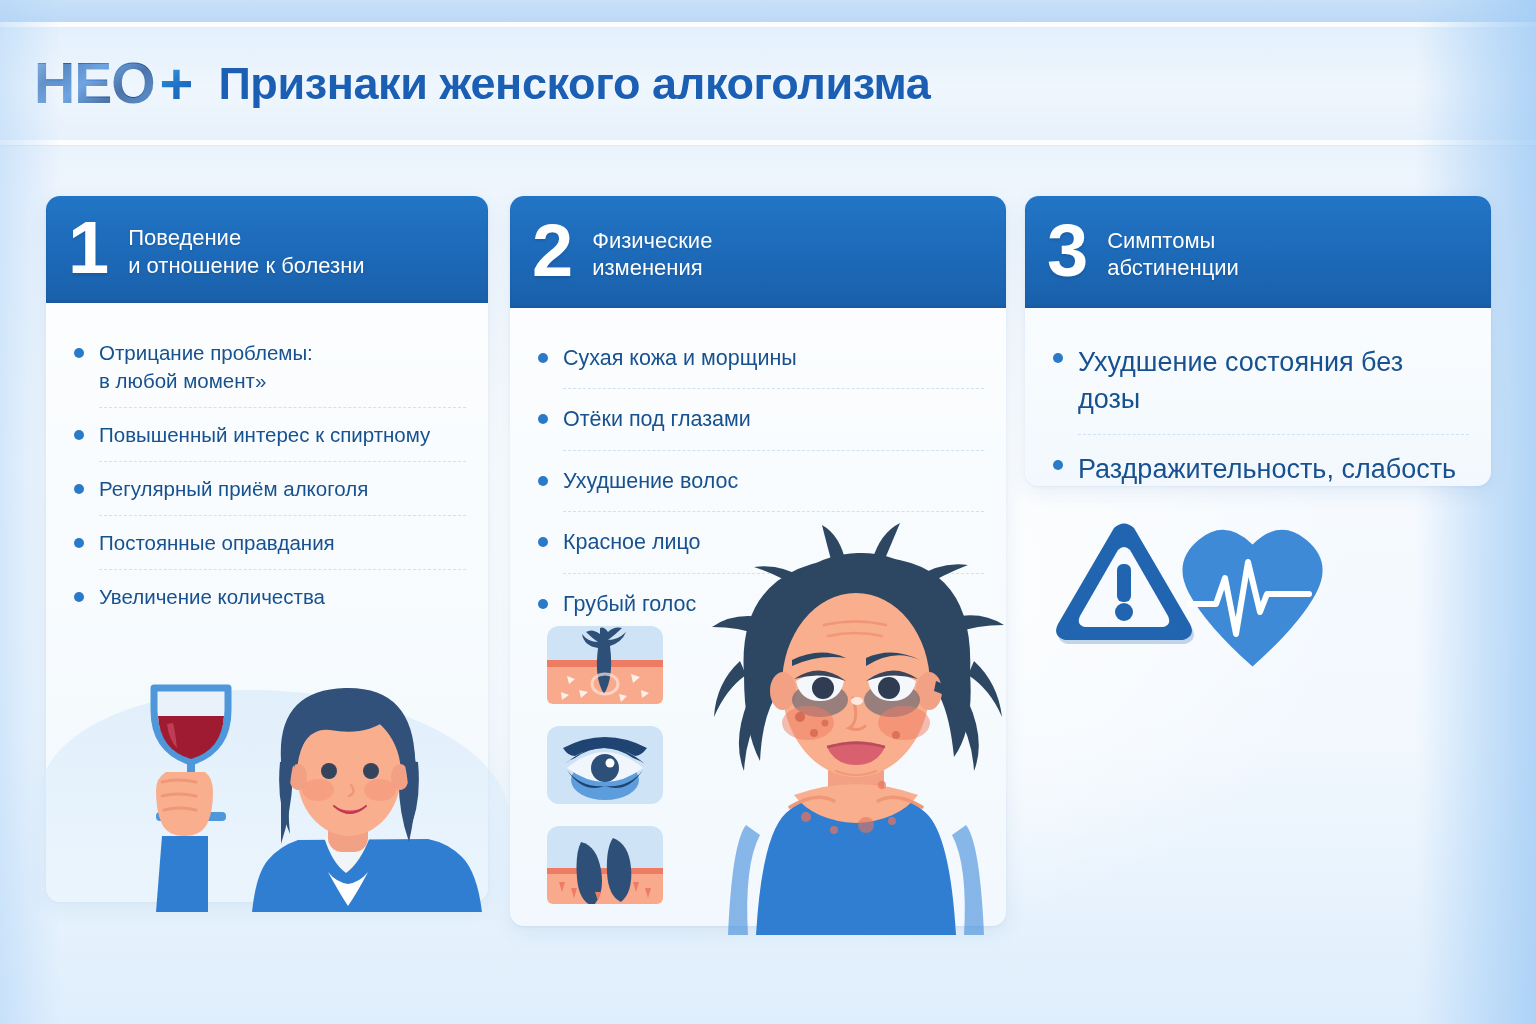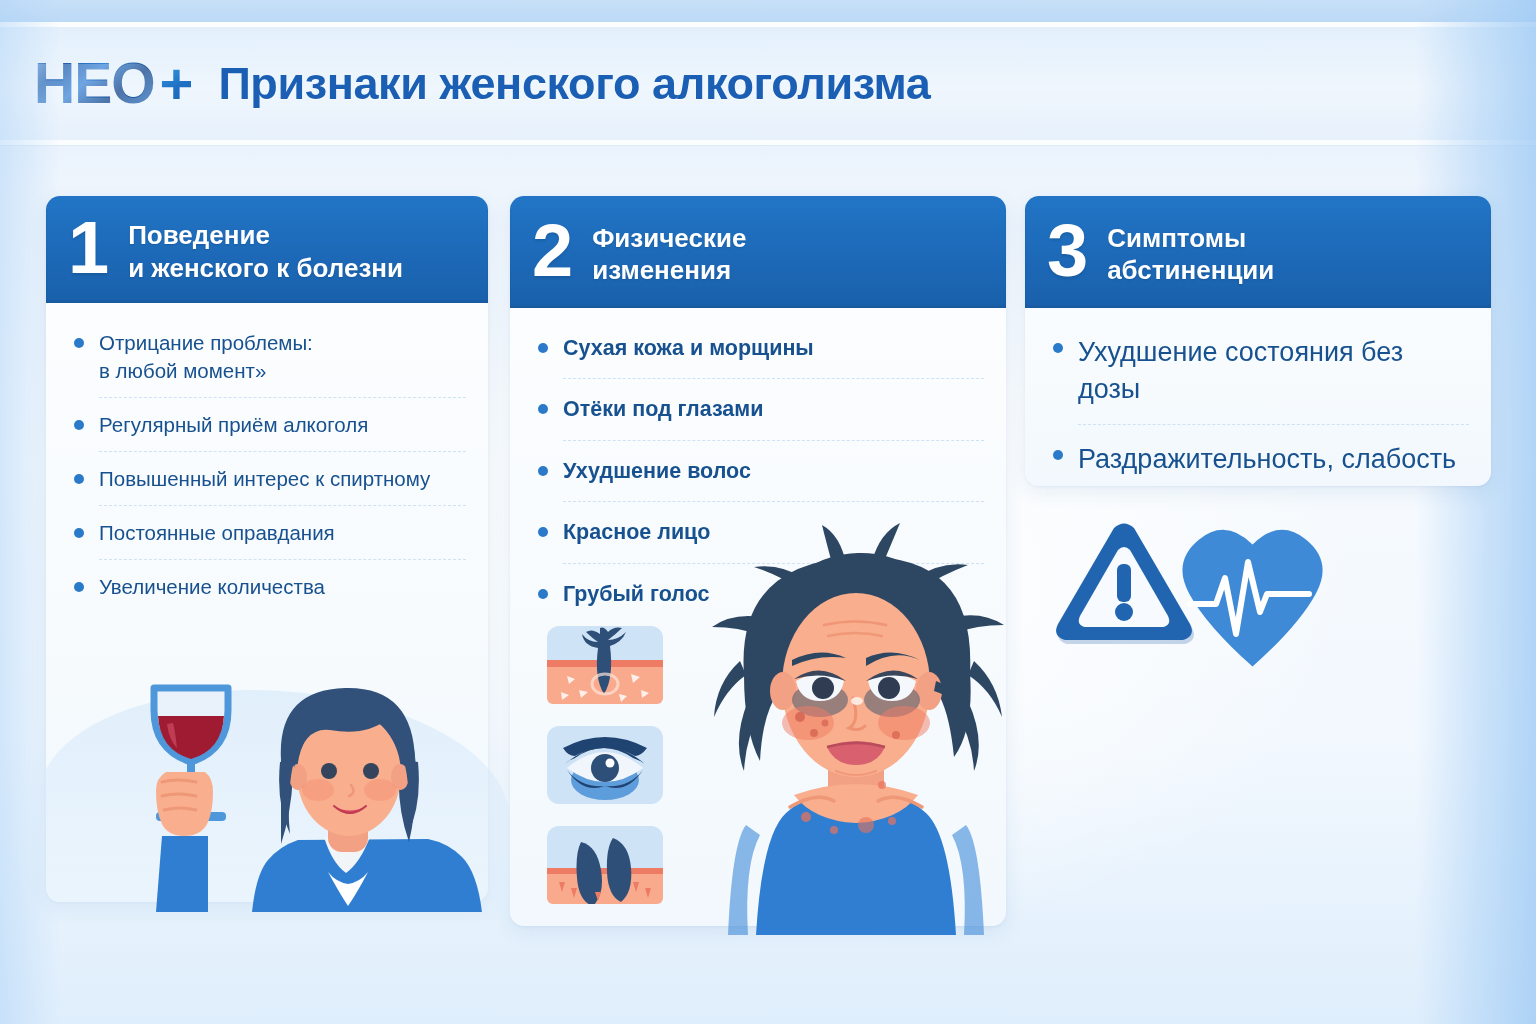--- a/index.html
+++ b/index.html
@@ -149,31 +149,32 @@
     font-size: 74px;
     font-weight: bold;
     color: #ffffff;
     line-height: 0.84;
     margin-right: 19px;
     text-shadow: 0 2px 3px rgba(0,0,0,0.12);
     flex: 0 0 auto;
   }
   .card-head-title {
     color: #ffffff;
-    font-size: 26px;
-    font-weight: bold;
+    font-size: 22px;
+    font-weight: normal;
     line-height: 1.25;
     text-shadow: 0 1px 2px rgba(0,0,0,0.14);
     margin-top: 6px;
   }
   .card-head-title .l2 { display: block; }
 
   .card-body {
     padding: 26px 22px 20px 26px;
     position: relative;
+    margin-top: 10px;
   }
 
   ul.bullets { list-style: none; }
   ul.bullets li {
     position: relative;
     padding-left: 27px;
     color: #17518f;
     line-height: 1.37;
   }
   ul.bullets li .dot {
@@ -190,21 +191,21 @@
     border-top: 1.5px dashed #cfe2f3;
   }
   ul.bullets li:last-child .divider { display: none; }
   ul.bullets li + li { margin-top: 13px; }
 
   
   .card-1 ul.bullets li { font-size: 20.5px; font-weight: normal; }
   .card-1 ul.bullets li .lines span { display: block; }
 
   
-  .card-2 ul.bullets li { font-size: 21.5px; font-weight: bold; color: #17518f; }
+  .card-2 ul.bullets li { font-size: 21.5px; font-weight: normal; color: #17518f; }
   .card-2 ul.bullets li + li { margin-top: 16px; }
   .card-2 ul.bullets li .divider { margin-top: 15px; }
 
   
   .card-3 ul.bullets li { font-size: 27px; font-weight: normal; }
   .card-3 ul.bullets li + li { margin-top: 16px; }
   .card-3 ul.bullets li .divider { margin-top: 16px; }
 
   
   .illus {
@@ -247,41 +248,41 @@
   <div class="edge-band-left"></div>
   <div class="edge-band-right"></div>
 
   <div class="soft-curve"></div>
 
   <div class="card card-1">
     <div class="card-head">
       <div class="card-num">1</div>
       <div class="card-head-title">
         <span class="l1">Поведение</span>
-        <span class="l2">и женского к болезни</span>
+        <span class="l2">и отношение к болезни</span>
       </div>
     </div>
     <div class="card-body">
       <ul class="bullets">
         <li>
           <span class="dot"></span>
           <span class="lines">
             <span>Отрицание проблемы:</span>
             <span>в любой момент»</span>
           </span>
           <span class="divider"></span>
         </li>
         <li>
           <span class="dot"></span>
+          <span class="lines"><span>Повышенный интерес к спиртному</span></span>
+          <span class="divider"></span>
+        </li>
+        <li>
+          <span class="dot"></span>
           <span class="lines"><span>Регулярный приём алкоголя</span></span>
-          <span class="divider"></span>
-        </li>
-        <li>
-          <span class="dot"></span>
-          <span class="lines"><span>Повышенный интерес к спиртному</span></span>
           <span class="divider"></span>
         </li>
         <li>
           <span class="dot"></span>
           <span class="lines"><span>Постоянные оправдания</span></span>
           <span class="divider"></span>
         </li>
         <li>
           <span class="dot"></span>
           <span class="lines"><span>Увеличение количества</span></span>

